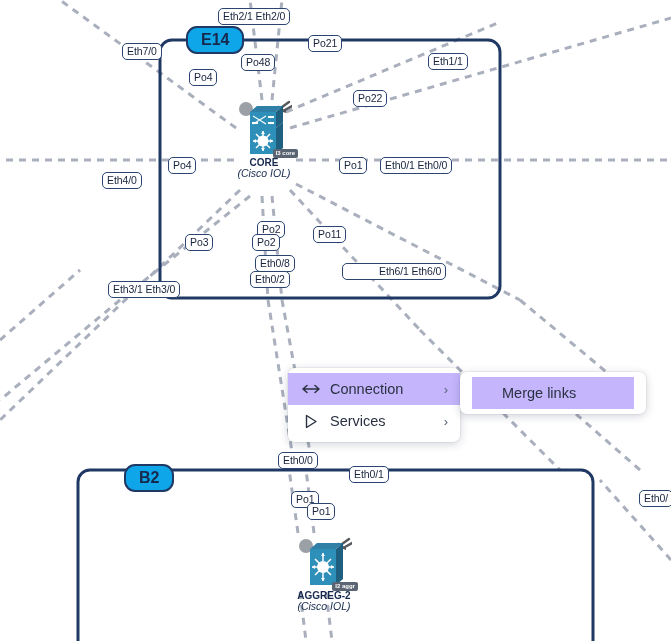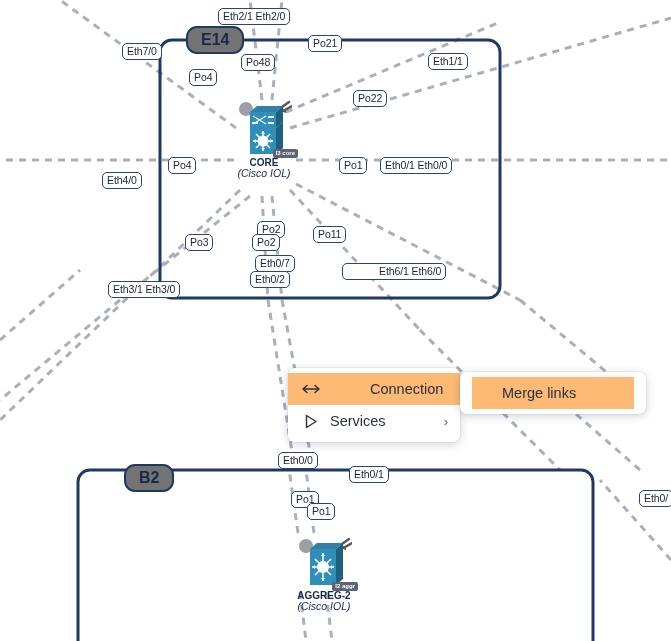--- a/index.html
+++ b/index.html
@@ -24,21 +24,21 @@
     line-height:11px;
     padding:1.5px 4px 2px 4px;
     white-space:nowrap;
     font-family:"Liberation Sans", sans-serif;
     letter-spacing:-0.1px;
   }
 
   
   .groupchip{
     position:absolute;
-    background:#737373;
+    background:#0ea5e9;
     border:2.6px solid #1f3864;
     border-radius:11px;
     color:#16294d;
     font-weight:bold;
     font-size:16px;
     line-height:17px;
     padding:3px 13px 4px 13px;
     white-space:nowrap;
   }
 
@@ -70,21 +70,21 @@
   }
   .menu-item{
     display:flex;align-items:center;
     height:32px;
     padding:0 12px 0 10px;
     color:#2a3140;
     font-size:14.5px;
     cursor:default;
     white-space:nowrap;
   }
-  .menu-item.hl{background:#fdba74;gap:40px;}
+  .menu-item.hl{background:#c4b5fd;}
   .mi-icon{
     width:26px;flex:0 0 26px;display:flex;align-items:center;justify-content:center;
     color:#2a3140;
   }
   .mi-label{flex:1 1 auto;padding-left:6px;}
   .mi-arrow{
     flex:0 0 auto;padding-left:26px;color:#5a6374;font-size:13px;line-height:13px;
   }
   .submenu{
     position:absolute;
@@ -212,21 +212,21 @@
   <div class="pill" style="left:189px;top:69px;">Po4</div>
   <div class="pill" style="left:353px;top:90px;">Po22</div>
   <div class="pill" style="left:168px;top:157px;">Po4</div>
   <div class="pill" style="left:339px;top:157px;">Po1</div>
   <div class="pill" style="left:380px;top:157px;">Eth0/1 Eth0/0</div>
   <div class="pill" style="left:102px;top:172px;">Eth4/0</div>
   <div class="pill" style="left:185px;top:234px;">Po3</div>
   <div class="pill" style="left:257px;top:221px;">Po2</div>
   <div class="pill" style="left:252px;top:234px;">Po2</div>
   <div class="pill" style="left:313px;top:226px;">Po11</div>
-  <div class="pill" style="left:255px;top:255px;">Eth0/7</div>
+  <div class="pill" style="left:255px;top:255px;">Eth0/8</div>
   <div class="pill" style="left:250px;top:271px;">Eth0/2</div>
   <div class="pill" style="left:342px;top:263px;padding-left:36px;">Eth6/1 Eth6/0</div>
   <div class="pill" style="left:108px;top:281px;">Eth3/1 Eth3/0</div>
   <div class="pill" style="left:278px;top:452px;">Eth0/0</div>
   <div class="pill" style="left:309px;top:466px;margin-left:40px;">Eth0/1</div>
   <div class="pill" style="left:291px;top:491px;">Po1</div>
   <div class="pill" style="left:307px;top:503px;">Po1</div>
   <div class="pill" style="left:639px;top:490px;">Eth0/</div>
 
   <div class="menu" style="left:288px;top:368px;width:172px;">

